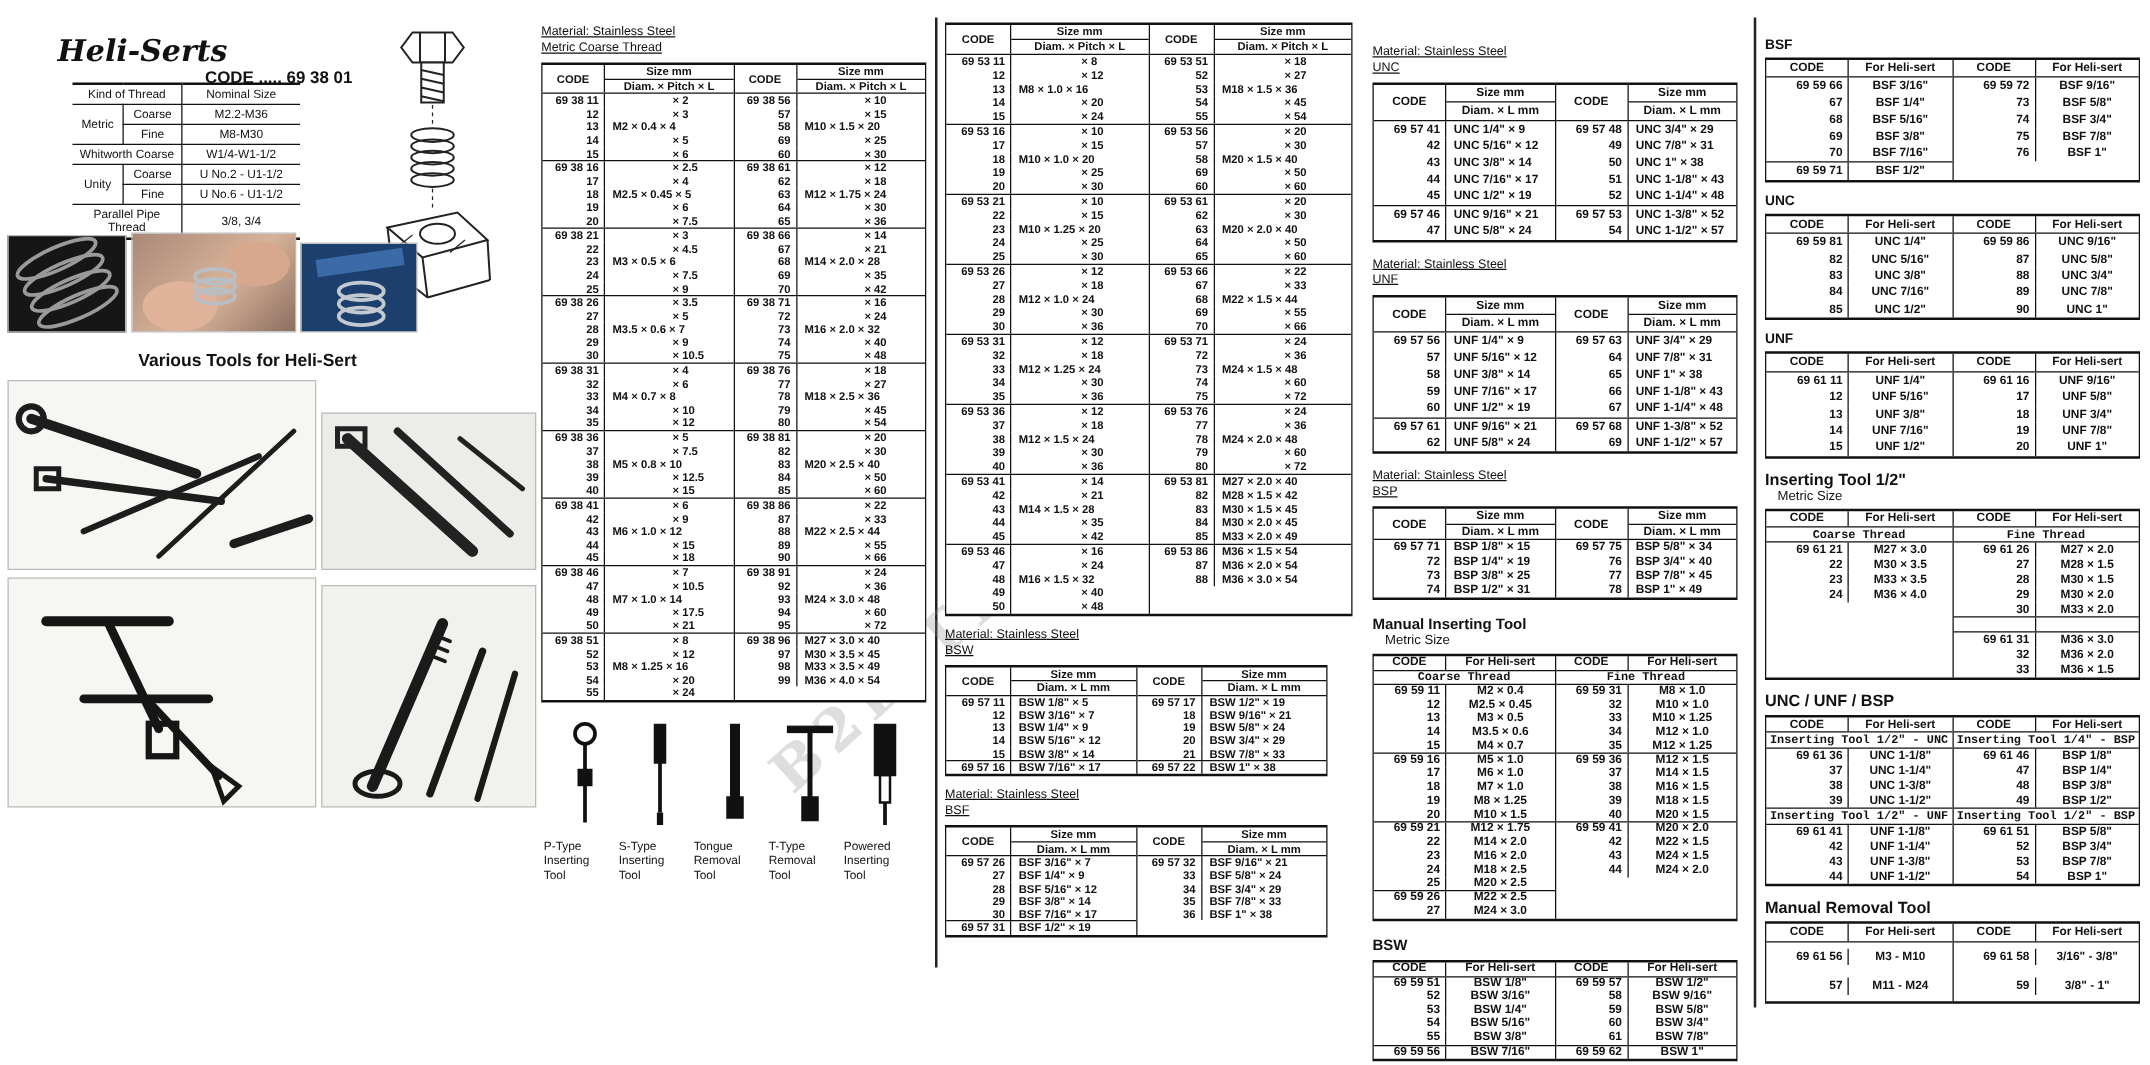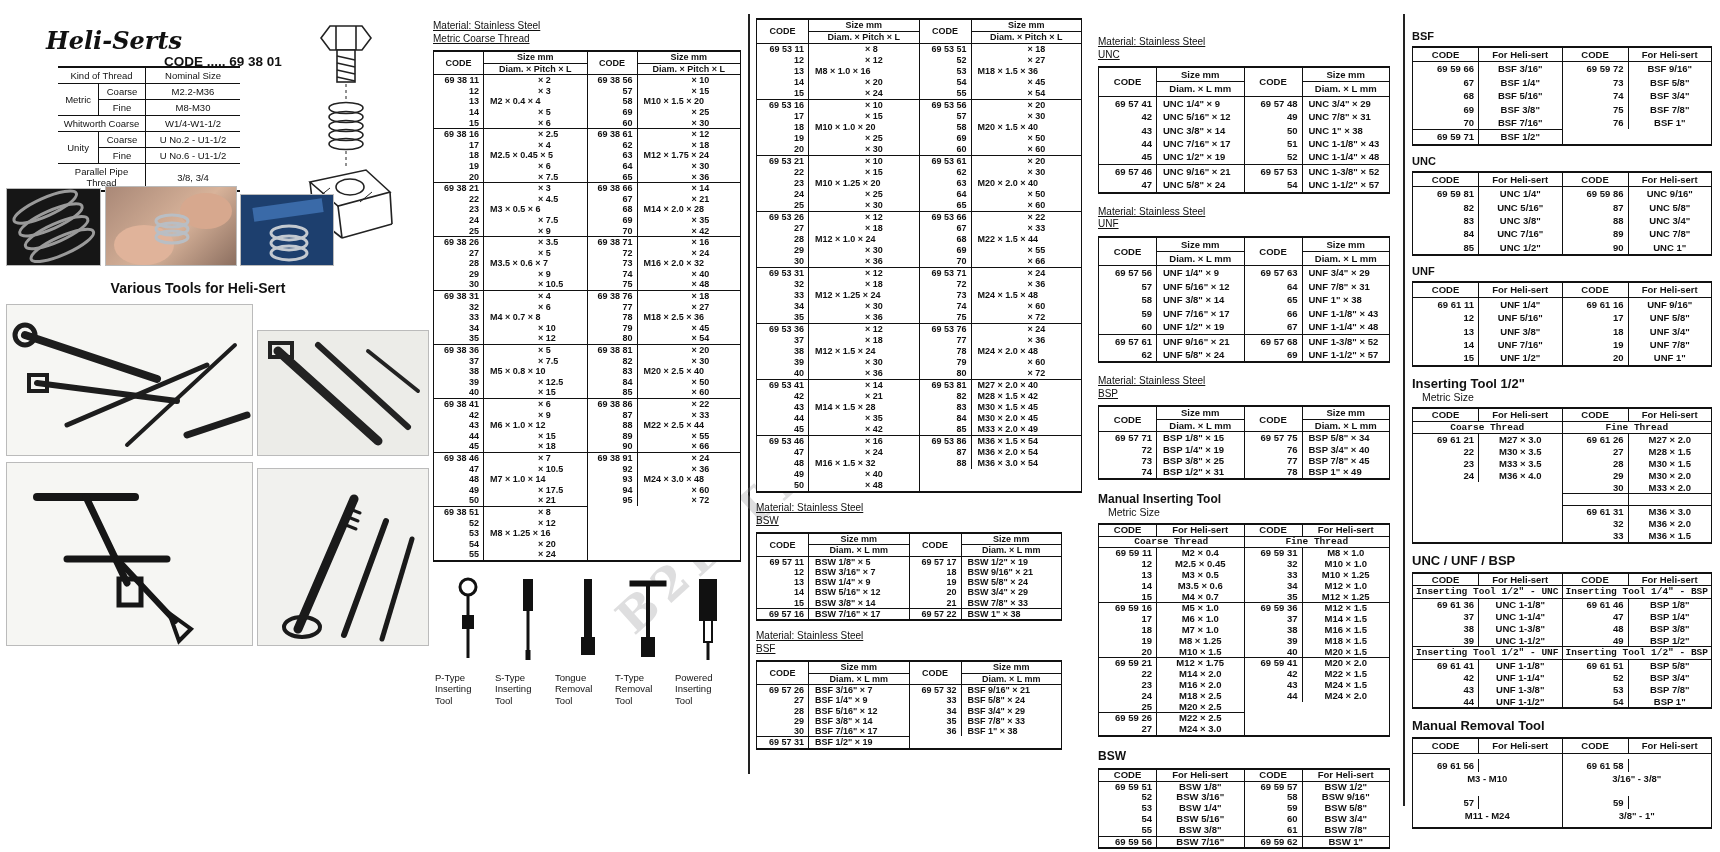--- a/index.html
+++ b/index.html
@@ -31,21 +31,21 @@
   .hh + .sec-sub{border-top:none;}
   .grp{border-top:1px solid #111;}
   .hh + .grp,.sec-sub + .grp{border-top:none;}
   .row{display:flex;}
   .row.spacer{height:11px;}
   .c-code{width:var(--codew,52px);flex:none;text-align:right;padding-right:4px;
           border-right:1px solid #111;box-sizing:border-box;white-space:nowrap;}
   .c-size{flex:1;padding-left:6px;white-space:nowrap;min-width:0;}
   .c-size.cont{padding-left:var(--indent,52px);}
   .c-size.ctr{text-align:center;padding-left:0;}
-  .padrows .row{padding:5px 0;flex-direction:column;}
+  .padrows .row{padding:5px 0;}
 
   
   #p1{position:absolute;left:6px;top:18px;width:425px;height:828px;}
   #p2{position:absolute;left:433px;top:20px;width:310px;}
   #p3{position:absolute;left:756px;top:18px;width:328px;}
   #p4{position:absolute;left:1098px;top:36px;width:294px;}
   #p5{position:absolute;left:1412px;top:30px;width:302px;}
 
   
   .p1-title{position:absolute;left:40px;top:8px;font-family:"DejaVu Serif",serif;
@@ -637,20 +637,38 @@
               </div>
               <div class="row">
                 <div class="c-code">94</div>
                 <div class="c-size cont">× 60</div>
               </div>
               <div class="row">
                 <div class="c-code">95</div>
                 <div class="c-size cont">× 72</div>
               </div>
             </div>
+            <div class="grp">
+              <div class="row">
+                <div class="c-code">69 38 96</div>
+                <div class="c-size">M27 × 3.0 × 40</div>
+              </div>
+              <div class="row">
+                <div class="c-code">97</div>
+                <div class="c-size">M30 × 3.5 × 45</div>
+              </div>
+              <div class="row">
+                <div class="c-code">98</div>
+                <div class="c-size">M33 × 3.5 × 49</div>
+              </div>
+              <div class="row">
+                <div class="c-code">99</div>
+                <div class="c-size">M36 × 4.0 × 54</div>
+              </div>
+            </div>
           </div>
         </div>
       </div>
 
     <div class="tools-row">
       <div class="tool-fig">
         <svg width="46" height="88" stroke="#111" fill="none">
           <circle cx="23" cy="11" r="8" stroke-width="3"></circle>
           <line x1="23" y1="19" x2="23" y2="82" stroke-width="3"></line>
           <rect x="18" y="40" width="10" height="12" stroke-width="2" fill="#111"></rect>

